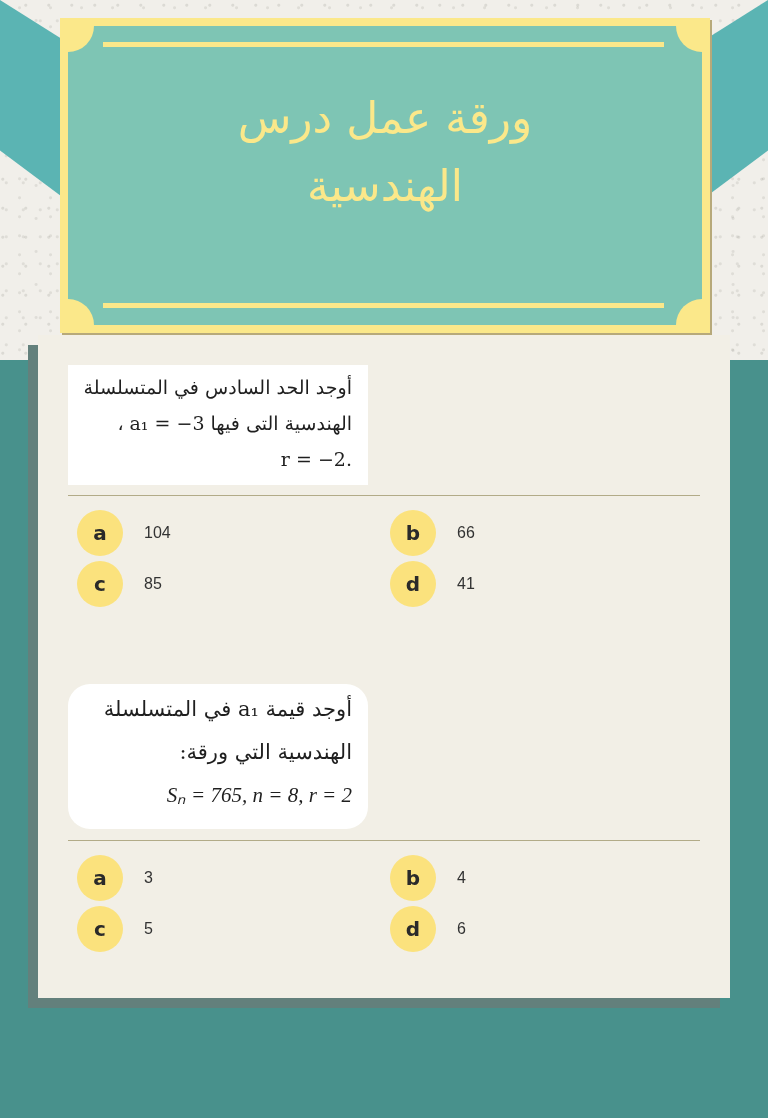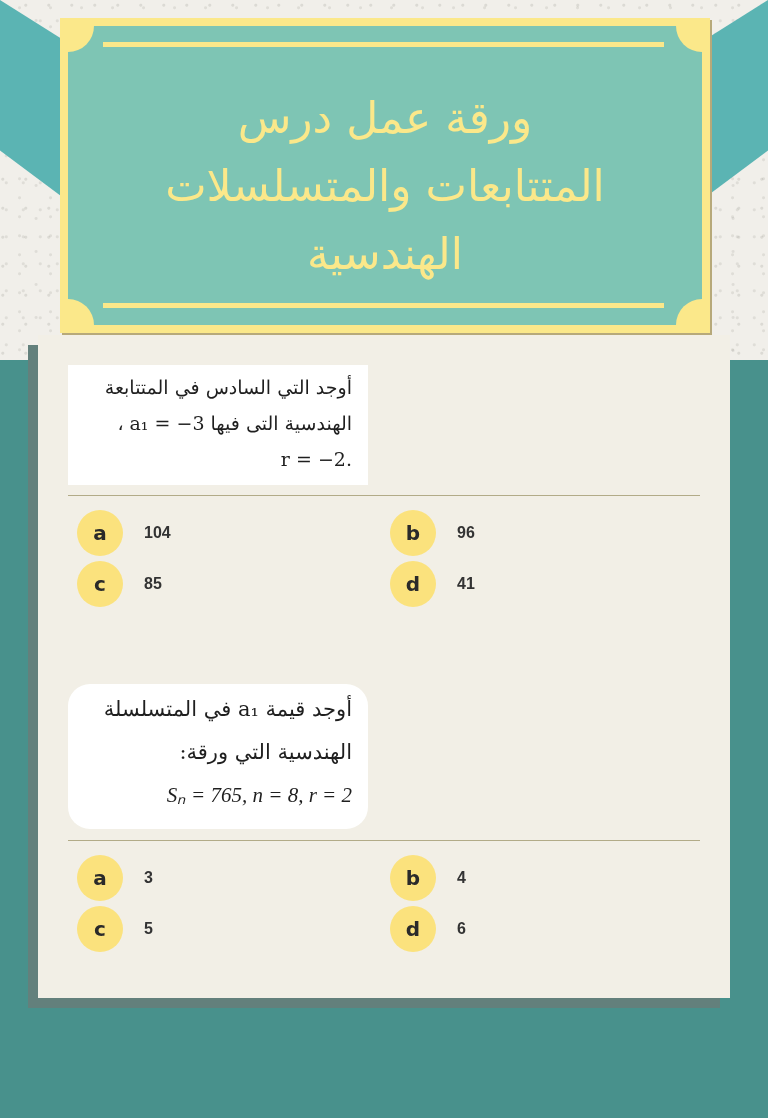--- a/index.html
+++ b/index.html
@@ -90,64 +90,62 @@
   .bubble {
     width: 46px; height: 46px; border-radius: 50%;
     background: #fbe27d;
     display: flex; align-items: center; justify-content: center;
     color: #2a2a2a; font-size: 20px; font-weight: bold;
     font-family: "DejaVu Sans", sans-serif;
   }
   .answer-text {
     margin-left: 21px; font-size: 16px; color: #333;
     font-family: "Liberation Sans", sans-serif;
-    font-weight: bold;
   }
 </style>
 </head>
 <body>
 
 <div class="speckle"></div>
 <div class="bottom-teal"></div>
 <div class="ribbon left"></div>
 <div class="ribbon right"></div>
 
 <div class="header-card">
   <div class="header-inner">
     <div class="corner tl"></div>
     <div class="corner tr"></div>
     <div class="corner bl"></div>
     <div class="corner br"></div>
     <div class="hline top"></div>
     <div class="hline bottom"></div>
     <div class="header-title">
       <div>ورقة عمل درس</div>
-      <div>المتتابعات والمتسلسلات</div>
       <div>الهندسية</div>
     </div>
   </div>
 </div>
 
 <div class="card-shadow"></div>
 <div class="card">
 
   <div class="question-box q1-box">
-    <div>أوجد التي السادس في المتتابعة</div>
+    <div>أوجد الحد السادس في المتسلسلة</div>
     <div>الهندسية التى فيها a₁ = −3 ،</div>
     <div>.r = −2</div>
   </div>
   <div class="divider" style="top:160px;"></div>
 
   <div class="answer" style="left:39px; top:175px;">
     <div class="bubble">a</div>
     <span class="answer-text">104</span>
   </div>
   <div class="answer" style="left:352px; top:175px;">
     <div class="bubble">b</div>
-    <span class="answer-text">96</span>
+    <span class="answer-text">66</span>
   </div>
   <div class="answer" style="left:39px; top:226px;">
     <div class="bubble">c</div>
     <span class="answer-text">85</span>
   </div>
   <div class="answer" style="left:352px; top:226px;">
     <div class="bubble">d</div>
     <span class="answer-text">41</span>
   </div>
 

